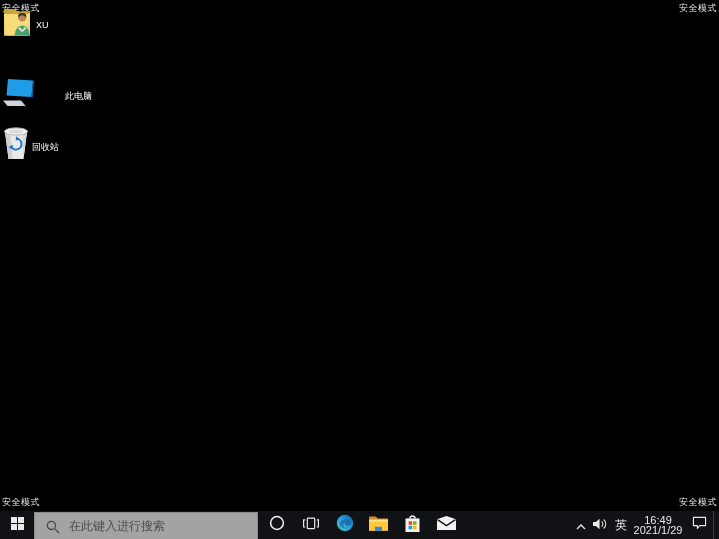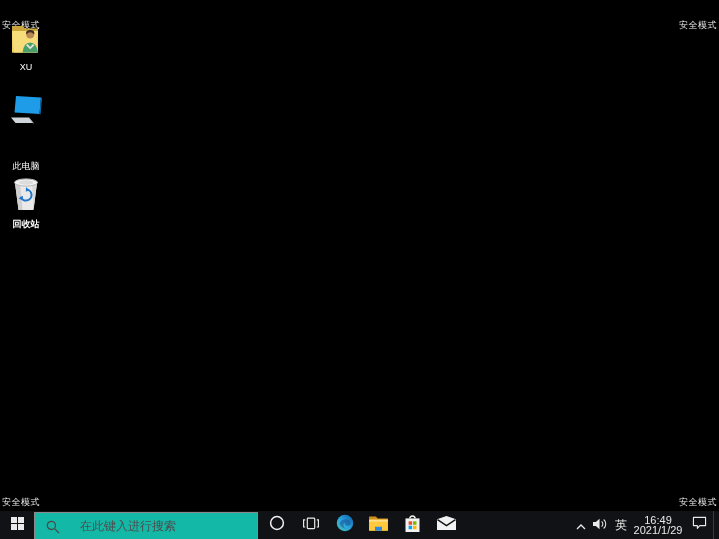--- a/index.html
+++ b/index.html
@@ -1,69 +1,69 @@
 <!DOCTYPE html>
 <html><head>
 <meta charset="utf-8">
 <style>
   * { margin:0; padding:0; box-sizing:border-box; }
   html,body { width:719px; height:539px; overflow:hidden; }
   body { font-family:"Liberation Sans", sans-serif; background:#000; position:relative; }
 
-  .desktop { position:absolute; inset:0; background:#000;margin-top:17px; }
+  .desktop { position:absolute; inset:0; background:#000; }
 
   .corner-label {
     position:absolute; color:#e9e9e9; font-size:9px; letter-spacing:0.5px;
     text-shadow:0 0 2px rgba(0,0,0,.8); white-space:nowrap;
   }
   .corner-tl { left:2px;  top:2px; }
   .corner-tr { right:2px; top:2px; }
   .corner-bl { left:2px;  bottom:30px; }
   .corner-br { right:2px; bottom:30px; }
 
   .build-banner {
     position:absolute; top:2px; left:0; right:0; text-align:center;
     color:#ededed; font-size:10px; white-space:nowrap;
   }
 
   
   .desk-icon {
     position:absolute; left:0; width:52px; display:flex;
-    flex-direction:column; align-items:center; cursor:default;
+    align-items:center; cursor:default;
   }
   .desk-icon .glyph { display:block; }
   .desk-icon .lbl {
     margin-top:2px; color:#fff; font-size:9px; text-align:center;
     text-shadow:1px 1px 2px rgba(0,0,0,.95); line-height:11px; white-space:nowrap;
   }
   #icon-user    { top:6px; }
   #icon-thispc  { top:78px;gap:29px; }
-  #icon-recycle { top:160px;font-weight:bold; }
+  #icon-recycle { top:126px; }
 
   
   .taskbar {
     position:absolute; left:0; right:0; bottom:0; height:28px;
     background:#111215;
   }
   .tb-btn {
     position:absolute; top:0; height:28px; display:flex;
     align-items:center; justify-content:center; cursor:pointer;
   }
   #btn-start    { left:0;    width:34px; }
   #btn-cortana  { left:260px; width:33px; }
   #btn-taskview { left:294px; width:33px; }
   #btn-edge     { left:328px; width:33px; }
   #btn-explorer { left:362px; width:33px; }
   #btn-store    { left:396px; width:33px; }
   #btn-mail     { left:430px; width:33px; }
 
   .search-box {
     position:absolute; left:34px; top:1px; width:224px; height:27px;
-    background:#14b8a6; border:1px solid #8a8a8a; border-bottom:none;
-    display:flex; align-items:center;padding-left:11px;
+    background:#a3a3a3; border:1px solid #8a8a8a; border-bottom:none;
+    display:flex; align-items:center;
   }
   .search-box svg { position:absolute; left:11px; top:7px; }
   .search-box input {
     width:100%; height:100%; border:none; outline:none; background:transparent;
     padding-left:34px; font-size:12px; color:#3c3c3c;
     font-family:"Liberation Sans", sans-serif;
   }
   .search-box input::placeholder { color:#4c4c4c; opacity:1; }
 
   .tray {

